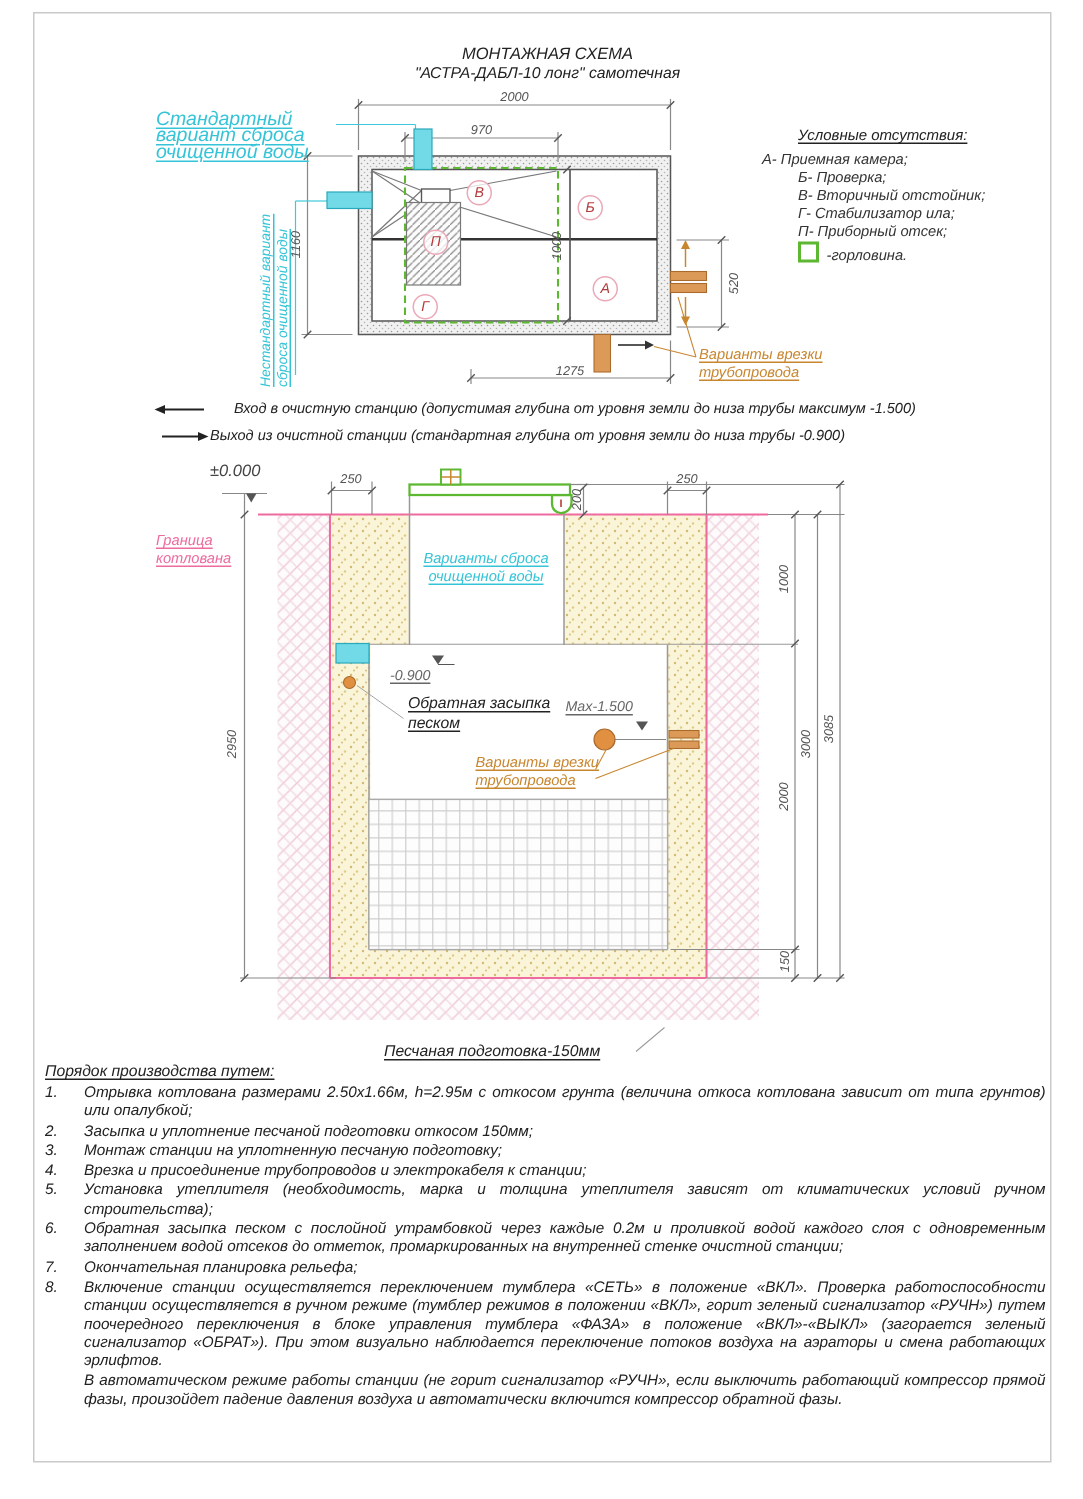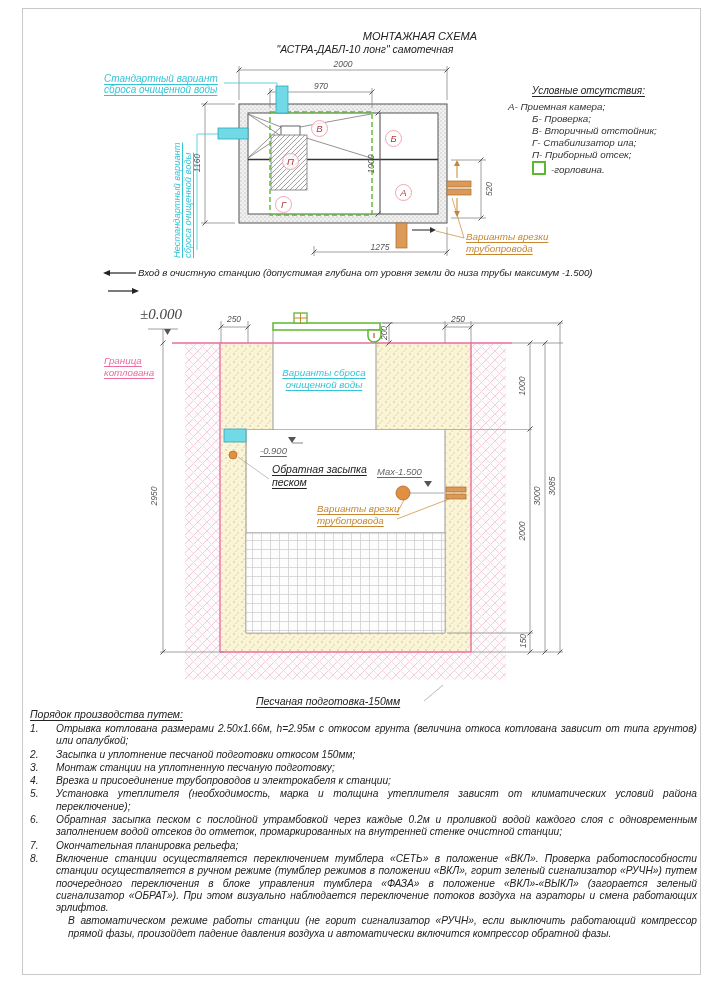--- a/index.html
+++ b/index.html
@@ -19,21 +19,21 @@
           color:#B23B3B;font-size:9.5px;font-style:italic;text-align:center;line-height:15px;
           background:rgba(255,255,255,0.75);}
   .gor-sq{display:inline-block;width:10px;height:10px;border:2px solid #5DB831;margin-right:5px;vertical-align:-2px;}
   .legend-item{position:absolute;font-size:9.8px;line-height:11px;}
   .note{position:absolute;font-size:9.7px;color:#222;white-space:nowrap;}
   .wo{position:absolute;left:30px;top:708px;width:667px;color:#222;}
   .wo-title{font-size:10.5px;text-decoration:underline;text-underline-offset:2px;margin-bottom:3px;}
   .wo-row{display:flex;font-size:10.2px;line-height:12.3px;margin-bottom:1px;}
   .wo-num{width:26px;flex:none;}
   .wo-text{flex:1;text-align:justify;}
-  .wo-para{font-size:10.2px;line-height:12.3px;margin-left:38px;text-align:justify;}
+  .wo-para{font-size:10.2px;line-height:12.3px;margin-left:26px;text-align:justify;}
 </style>
 </head>
 <body>
 
 <div class="canvas">
   <div class="frame"></div>
 
   <svg class="draw" width="722" height="999" viewBox="0 0 722 999">
     <defs>
       <pattern id="stipple" width="4" height="4" patternUnits="userSpaceOnUse">
@@ -236,53 +236,54 @@
         <line x1="527.5" y1="431.5" x2="532.5" y2="426.5"></line>
       <line x1="527.5" y1="635.5" x2="532.5" y2="630.5"></line>
         <line x1="527.5" y1="654.5" x2="532.5" y2="649.5"></line>
       <line x1="542.5" y1="345.5" x2="547.5" y2="340.5"></line>
         <line x1="542.5" y1="654.5" x2="547.5" y2="649.5"></line>
       <line x1="557.5" y1="325.5" x2="562.5" y2="320.5"></line>
         <line x1="557.5" y1="654.5" x2="562.5" y2="649.5"></line>
     </g>
   </svg>
 
-  <div class="lbl" style="left:227px;top:31px;width:250px;text-align:right;font-size:11px;color:#222;">МОНТАЖНАЯ СХЕМА</div>
+  <div class="lbl" style="left:240px;top:31px;width:250px;text-align:center;font-size:11px;color:#222;">МОНТАЖНАЯ СХЕМА</div>
   <div class="lbl" style="left:215px;top:44px;width:300px;text-align:center;font-size:10.5px;color:#222;">"АСТРА-ДАБЛ-10 лонг" самотечная</div>
 
   <div class="lbl ul" style="left:532px;top:85px;font-size:10px;color:#222;">Условные отсутствия:</div>
   <div class="legend-item" style="left:508px;top:101px;">А- Приемная камера;</div>
   <div class="legend-item" style="left:532px;top:113px;">Б- Проверка;</div>
   <div class="legend-item" style="left:532px;top:125px;">В- Вторичный отстойник;</div>
   <div class="legend-item" style="left:532px;top:137px;">Г- Стабилизатор ила;</div>
   <div class="legend-item" style="left:532px;top:149px;">П- Приборный отсек;</div>
   <div class="legend-item" style="left:532px;top:161px;">
     <span class="gor-sq"></span><span>-горловина.</span>
   </div>
 
-  <div class="lbl cyan ul" style="left:104px;top:73px;width:125px;font-size:10px;">Стандартный вариант сброса очищенной воды</div>
+  <div class="lbl cyan ul" style="left:104px;top:73px;width:125px;font-size:13px;">Стандартный вариант сброса очищенной воды</div>
   <div class="lbl cyan vrot ul" style="left:172px;top:258px;width:118px;font-size:9.3px;">Нестандартный вариант сброса очищенной воды</div>
   <div class="lbl orange ul" style="left:466px;top:231px;width:110px;font-size:9.8px;line-height:12px;">Варианты врезки трубопровода</div>
 
   <div class="dim" style="left:320px;top:60px;width:46px;">2000</div>
   <div class="dim" style="left:300px;top:82px;width:42px;">970</div>
   <div class="dim" style="left:352px;top:243px;width:56px;">1275</div>
   <div class="dim vrot" style="left:193px;top:184px;width:42px;">1160</div>
   <div class="dim vrot" style="left:367px;top:185px;width:42px;">1000</div>
   <div class="dim vrot" style="left:485px;top:210px;width:42px;">520</div>
 
   <div class="letter" style="left:311px;top:120px;">В</div>
   <div class="letter" style="left:385px;top:130px;">Б</div>
   <div class="letter" style="left:395px;top:184px;">А</div>
   <div class="letter" style="left:275px;top:196px;">Г</div>
   <div class="letter" style="left:282px;top:153px;">П</div>
 
-  <div class="note" style="left:138px;top:267px;">Вход в очистную станцию (допустимая глубина от уровня земли до низа трубы максимум -1.500)</div>
-
-  <div class="lbl" style="left:140px;top:309px;font-size:15px;color:#444;font-family:Liberation Serif, serif;">±0.000</div>
+  <div class="note" style="left:156px;top:267px;">Вход в очистную станцию (допустимая глубина от уровня земли до низа трубы максимум -1.500)</div>
+  <div class="note" style="left:140px;top:285px;">Выход из очистной станции (стандартная глубина от уровня земли до низа трубы -0.900)</div>
+
+  <div class="lbl" style="left:140px;top:309px;font-size:11px;color:#444;">±0.000</div>
   <div class="lbl pink ul" style="left:104px;top:355px;width:72px;font-size:9.8px;line-height:12px;">Граница котлована</div>
   <div class="lbl cyan ul" style="left:278px;top:367px;width:92px;font-size:9.8px;line-height:12px;text-align:center;">Варианты сброса очищенной воды</div>
   <div class="lbl grayt ul" style="left:260px;top:445px;font-size:9.5px;">-0.900</div>
   <div class="lbl ul" style="left:272px;top:463px;width:110px;font-size:10.5px;line-height:13px;color:#222;">Обратная засыпка песком</div>
   <div class="lbl grayt ul" style="left:377px;top:466px;font-size:9.5px;">Max-1.500</div>
   <div class="lbl orange ul" style="left:317px;top:503px;width:100px;font-size:9.8px;line-height:12px;">Варианты врезки трубопровода</div>
   <div class="lbl ul" style="left:256px;top:696px;font-size:10.5px;color:#222;">Песчаная подготовка-150мм</div>
 
   <div class="dim vrot" style="left:150px;top:518px;width:44px;">2950</div>
   <div class="dim" style="left:214px;top:315px;width:40px;">250</div>
@@ -307,21 +308,21 @@
     <div class="wo-row">
       <div class="wo-num">3.</div>
       <div class="wo-text">Монтаж станции на уплотненную песчаную подготовку;</div>
     </div>
     <div class="wo-row">
       <div class="wo-num">4.</div>
       <div class="wo-text">Врезка и присоединение трубопроводов и электрокабеля к станции;</div>
     </div>
     <div class="wo-row">
       <div class="wo-num">5.</div>
-      <div class="wo-text">Установка утеплителя (необходимость, марка и толщина утеплителя зависят от климатических условий района переключение);</div>
+      <div class="wo-text">Установка утеплителя (необходимость, марка и толщина утеплителя зависят от климатических условий ручном строительства);</div>
     </div>
     <div class="wo-row">
       <div class="wo-num">6.</div>
       <div class="wo-text">Обратная засыпка песком с послойной утрамбовкой через каждые 0.2м и проливкой водой каждого слоя с одновременным заполнением водой отсеков до отметок, промаркированных на внутренней стенке очистной станции;</div>
     </div>
     <div class="wo-row">
       <div class="wo-num">7.</div>
       <div class="wo-text">Окончательная планировка рельефа;</div>
     </div>
     <div class="wo-row">

